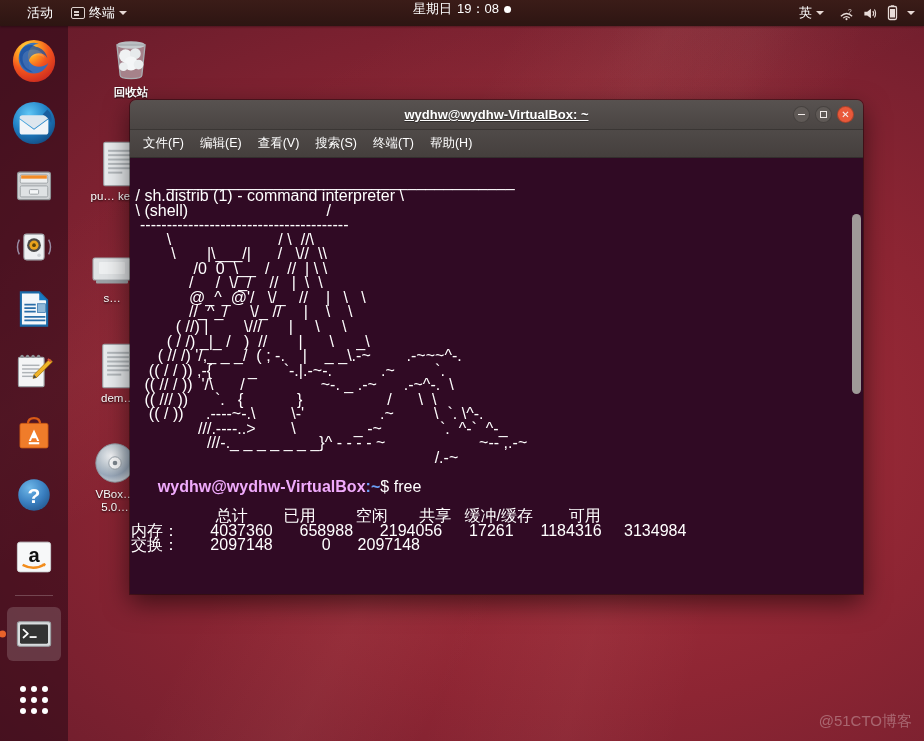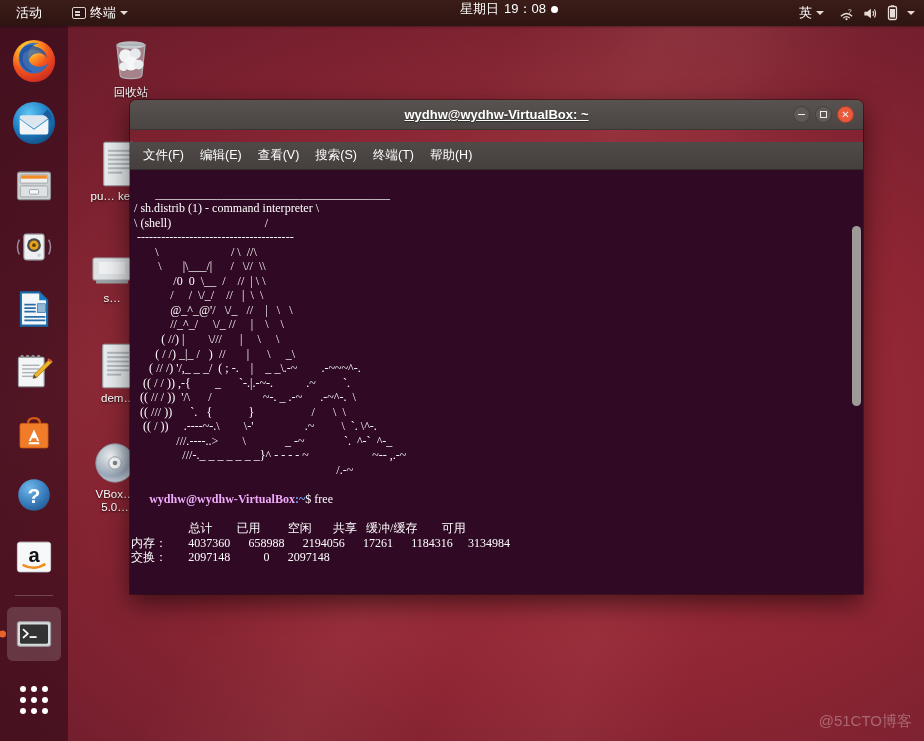--- a/index.html
+++ b/index.html
@@ -26,31 +26,31 @@
 
   
   #top-panel {
     position: absolute; left: 0; top: 0; width: 924px; height: 26px;
     background: linear-gradient(to bottom, #3b1c18 0%, #2d1512 100%);
     display: flex; align-items: center;
     color: #ffffff; font-size: 13px;
     z-index: 50;
     box-shadow: 0 1px 2px rgba(0,0,0,0.35);
   }
-  #top-panel .tp-left { display: flex; align-items: center; gap: 16px; padding-left: 9px; }
+  #top-panel .tp-left { display: flex; align-items: center; gap: 4px; padding-left: 20px; }
   #top-panel .tp-right { display: flex; align-items: center; gap: 8px; margin-left: auto; padding-right: 9px; }
   .tp-item {
     display: flex; align-items: center; gap: 4px;
     padding: 2px 7px; border-radius: 3px; cursor: default;
     white-space: nowrap;
   }
   .tp-clock {
     position: absolute; left: 50%; top: 0; transform: translateX(-50%);
     height: 18px; display: flex; align-items: center; gap: 5px;
-    padding: 0 8px; font-size: 13px; margin-left: 47px;
+    padding: 0 8px; font-size: 13px;
   }
   .caret { width: 0; height: 0; border-left: 4px solid transparent; border-right: 4px solid transparent;
            border-top: 4px solid #e6d8d4; display: inline-block; }
   .term-mini {
     width: 14px; height: 12px; border: 1.4px solid #ddd1cd; border-radius: 2px;
     display: inline-block; position: relative; background: #2a1411;
   }
   .term-mini::after {
     content: ""; position: absolute; left: 2px; top: 3px; width: 5px; height: 1.6px;
     background: #ddd1cd; box-shadow: 0 3px 0 #ddd1cd;
@@ -120,34 +120,34 @@
         justify-content: center; font-size: 10px; color: #f5efed; cursor: pointer;
         background: #5f5956; border: 1px solid rgba(0,0,0,0.25); line-height: 1; }
   .wb.close { background: #e9593a; }
   .wb .bar { width: 7px; height: 1.5px; background: #f0eae8; display: block; }
   .wb .sq { width: 7px; height: 7px; border: 1.5px solid #f0eae8; display: block; }
 
   #menubar {
     height: 28px; flex: none;
     background: linear-gradient(to bottom, #4f4a48 0%, #453f3d 100%);
     border-bottom: 1px solid #332f2d;
-    display: flex; align-items: center; padding-left: 6px; gap: 2px; margin-top: 12px;
+    display: flex; align-items: center; padding-left: 6px; gap: 2px;
   }
   .menu-item {
     font-size: 12.5px; color: #ffffff; padding: 3px 7px; border-radius: 3px; cursor: pointer;
     white-space: nowrap;
   }
 
   #term-body {
     flex: 1 1 auto; background: #300a24; position: relative; overflow: hidden;
   }
   #term-text {
     position: absolute; left: 0; top: 0; padding: 2px 0 0 1px;
-    font-family: Liberation Serif, serif;
-    font-size: 12px; line-height: 14.55px;
+    font-family: Liberation Sans, sans-serif;
+    font-size: 16px; line-height: 14.55px;
     color: #ffffff; white-space: pre;
     letter-spacing: 0.02px;
   }
   #term-text .prompt-user { color: #f0abfc; font-weight: bold; }
   #term-text .prompt-path { color: #6a9ff5; font-weight: bold; }
   #term-text .prompt-sym { color: #ffffff; }
   #term-scrollbar {
     position: absolute; right: 0; top: 0; width: 13px; height: 100%;
     background: #300a24; cursor: pointer;
   }
@@ -360,21 +360,21 @@
         <i></i>
         <i></i>
         <i></i>
         <i></i>
         <i></i>
         <i></i>
     </span>
   </div>
 </div>
 
-<div class="desk-icon" style="left:88px; top:32px;">
+<div class="desk-icon" style="left:88px; top:32px;font-weight:bold;">
   <svg width="52" height="52" viewBox="0 0 48 48">
     <ellipse cx="24" cy="12" rx="13" ry="3.5" fill="#b9bec2"></ellipse>
     <path d="M11 12 L14 40 Q14 43 24 43 Q34 43 34 40 L37 12 Z" fill="#d0d4d7" opacity="0.55"></path>
     <path d="M11 12 L14 40 Q14 43 24 43 Q34 43 34 40 L37 12 Z" fill="none" stroke="#a9aeb2" stroke-width="1.2"></path>
     <circle cx="19" cy="22" r="6" fill="#f0f2f3"></circle>
       <circle cx="28" cy="20" r="5" fill="#e7eaec"></circle>
     <circle cx="24" cy="29" r="6.5" fill="#f4f6f7"></circle>
       <circle cx="31" cy="30" r="4.5" fill="#eaedee"></circle>
     <circle cx="17" cy="32" r="4" fill="#eceff0"></circle>
   </svg>

